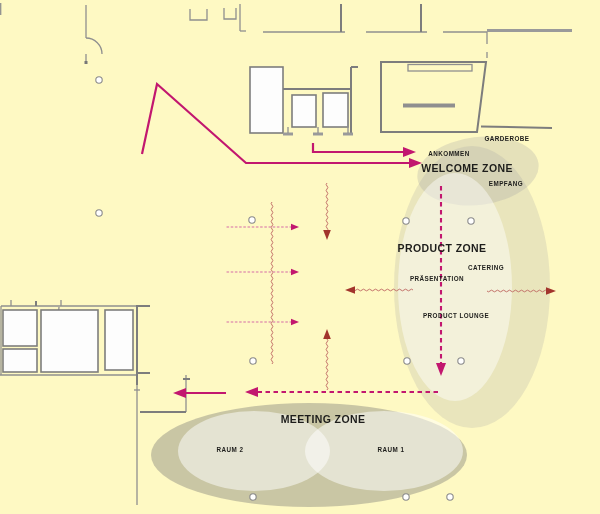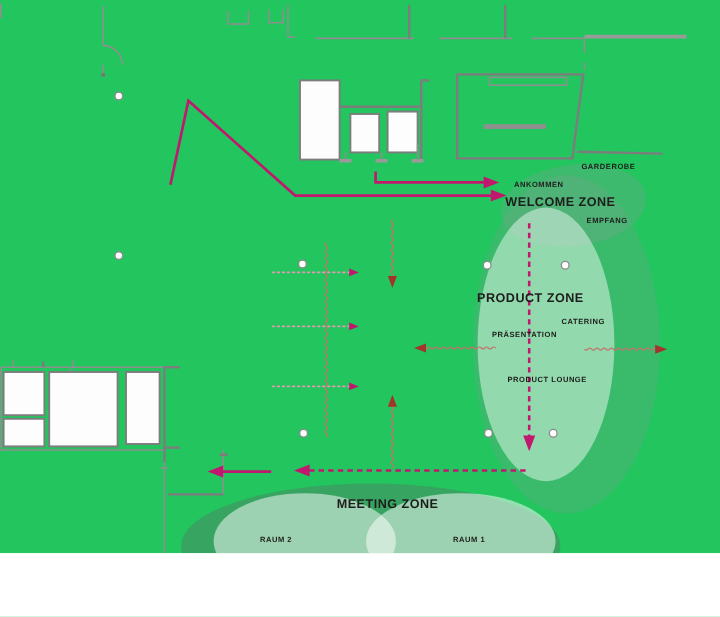--- a/index.html
+++ b/index.html
@@ -1,20 +1,20 @@
 <!DOCTYPE html>
 <html style="--magenta: #c2176f; --red_arrow: #a2342c; --red_wave: #c4736b; --pink_dotted: #e39ab0; --wall_gray: #8f8f8f; --zone_gray: #e4e4e6; --text: #1d1d1b;"><head>
 <meta charset="utf-8">
 <style>
   :root{
     --magenta:#c2176f; --red_arrow:#a2342c; --red_wave:#c4736b;
     --pink_dotted:#e39ab0; --wall_gray:#8f8f8f; --text:#1d1d1b;
   }
   html,body{margin:0;padding:0;background:#fff;}
-  .stage{width:600px;height:461px;position:relative;background:#22c55e;overflow:hidden;}
+  .stage{width:600px;height:514px;position:relative;background:#fef9c3;overflow:hidden;}
   svg{display:block;}
   .wall{stroke:var(--wall_gray);fill:none;stroke-width:1.3;}
   .wall2{stroke:#7d7d7d;fill:none;stroke-width:2;}
   .wall3{stroke:#9a9a9a;fill:none;stroke-width:3;}
   .room{stroke:#7d7d7d;fill:#fdfdfd;stroke-width:1.6;}
   .col{stroke:#8a8a8a;fill:#fff;stroke-width:1.1;}
   .mag{stroke:var(--magenta);fill:none;stroke-width:2.2;}
   .mag-dash{stroke:var(--magenta);fill:none;stroke-width:2.1;stroke-dasharray:4.5 3.5;}
   .mag-head{fill:var(--magenta);stroke:none;}
   .wave{stroke:var(--red_wave);fill:none;stroke-width:1;}

